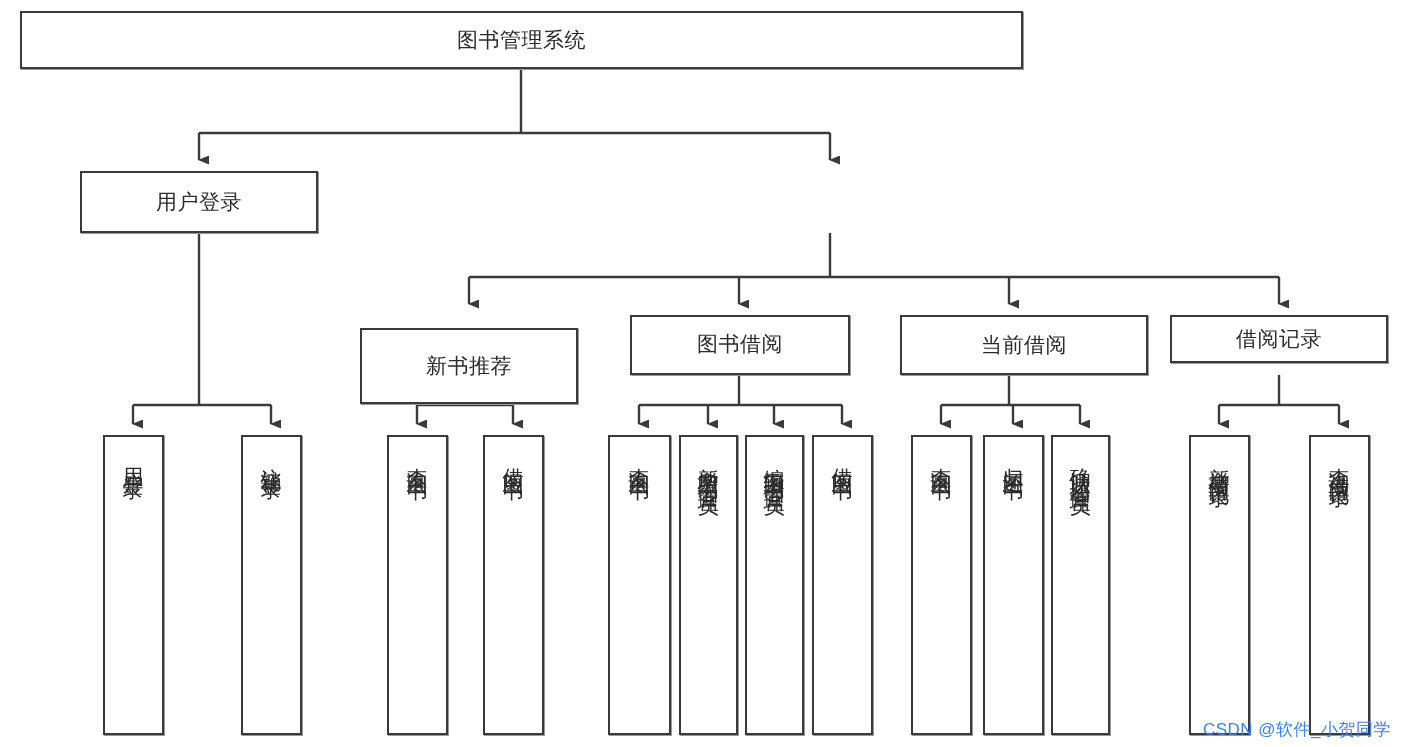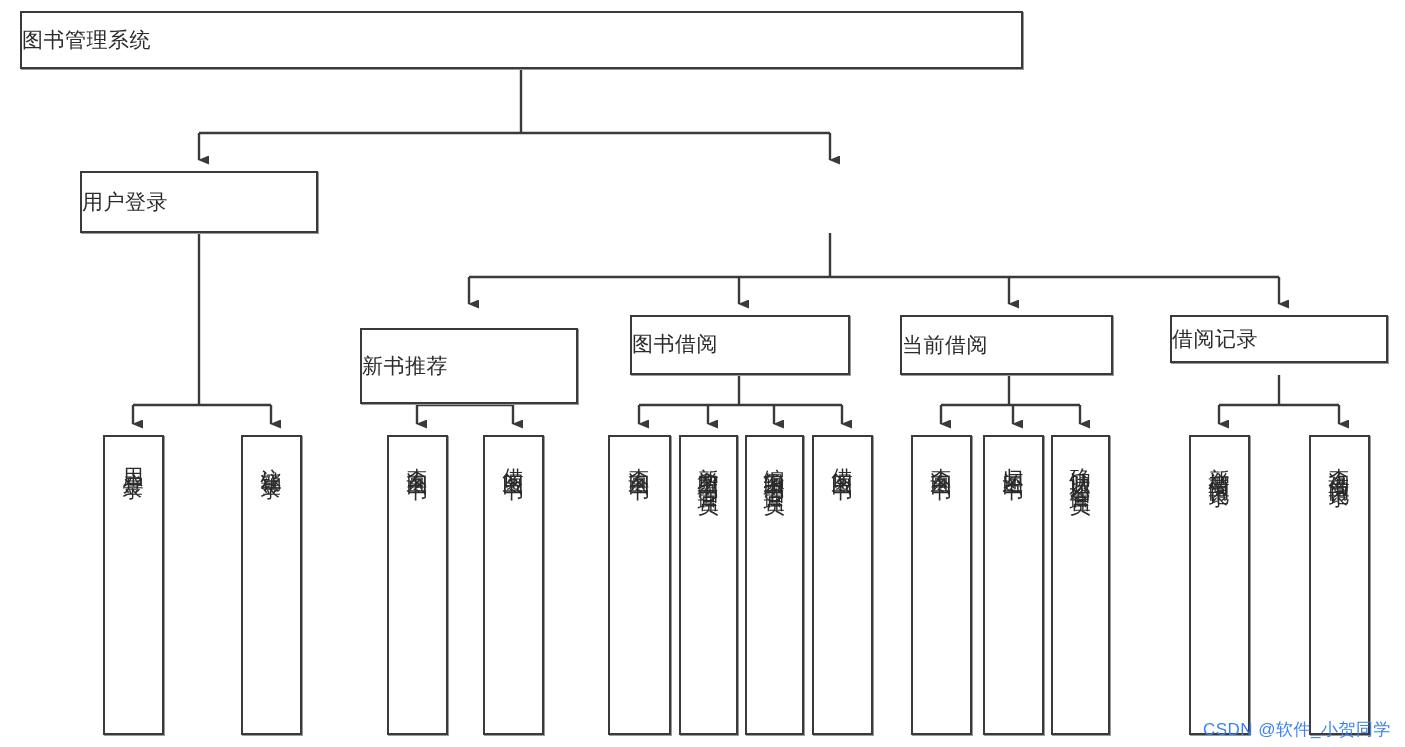--- a/index.html
+++ b/index.html
@@ -26,20 +26,21 @@
     pointer-events: none;
   }
   .node {
     position: absolute;
     box-sizing: border-box;
     background: #ffffff;
     border: 2px solid #3a3a3a;
     box-shadow: 1px 1px 0 0 #9a9a9a;
     display: flex;
     align-items: center;
+    justify-content: center;
     color: #2b2b2b;
   }
   .node.horiz {
     font-size: 21px;
     letter-spacing: 0.5px;
     line-height: 1.2;
   }
   .node.vert {
     font-size: 21px;
     padding-top: 14px;
@@ -125,21 +126,21 @@
   <div class="node horiz" style="left: 80px; top: 171px; width: 238px; height: 62px;">
     <span>用户登录</span>
   </div>
 
   <div class="node horiz" style="left: 360px; top: 328px; width: 218px; height: 76px;">
     <span>新书推荐</span>
   </div>
   <div class="node horiz" style="left: 630px; top: 315px; width: 220px; height: 60px; font-family: Liberation Serif, serif;">
     <span>图书借阅</span>
   </div>
-  <div class="node horiz" style="left: 900px; top: 315px; width: 213px; height: 60px;">
+  <div class="node horiz" style="left: 900px; top: 315px; width: 248px; height: 60px;">
     <span>当前借阅</span>
   </div>
   <div class="node horiz" style="left: 1170px; top: 315px; width: 218px; height: 48px;">
     <span>借阅记录</span>
   </div>
 
   <div class="node vert" style="left: 103px; top: 435px; width: 61px; height: 300px;">
     <span class="vtext">用户登录</span>
   </div>
   <div class="node vert" style="left: 241px; top: 435px; width: 61px; height: 300px;">

